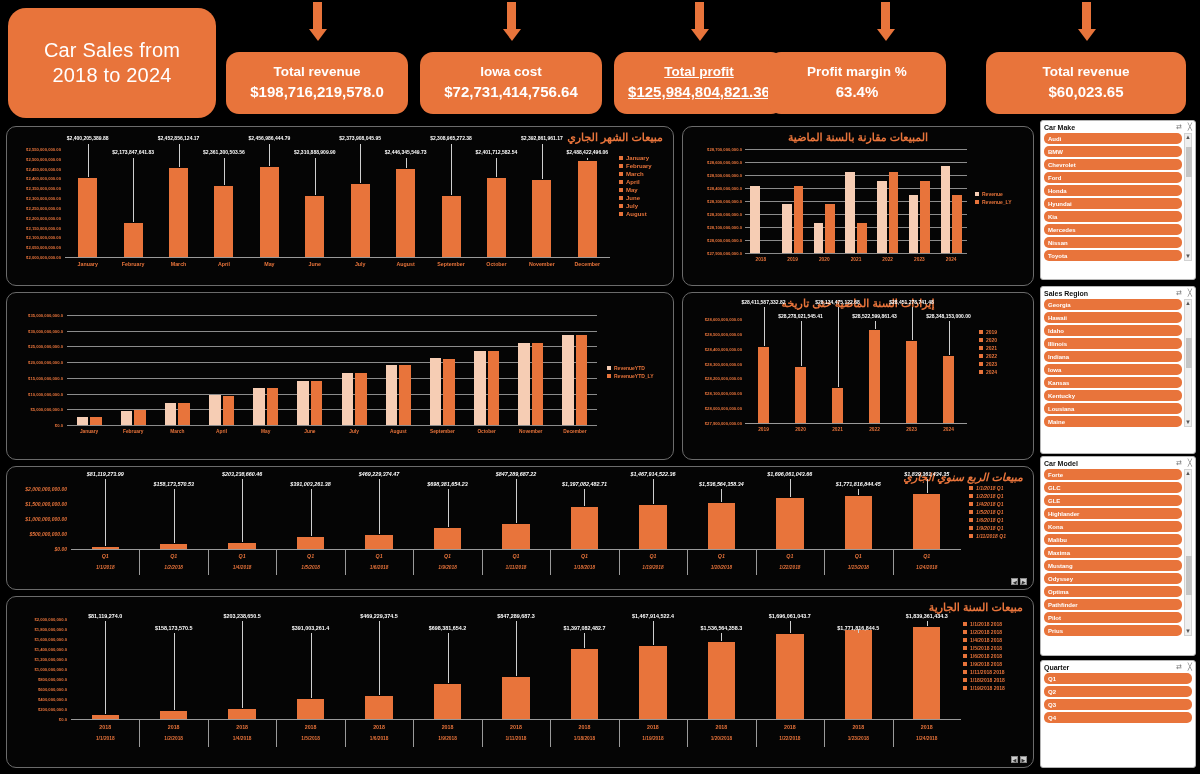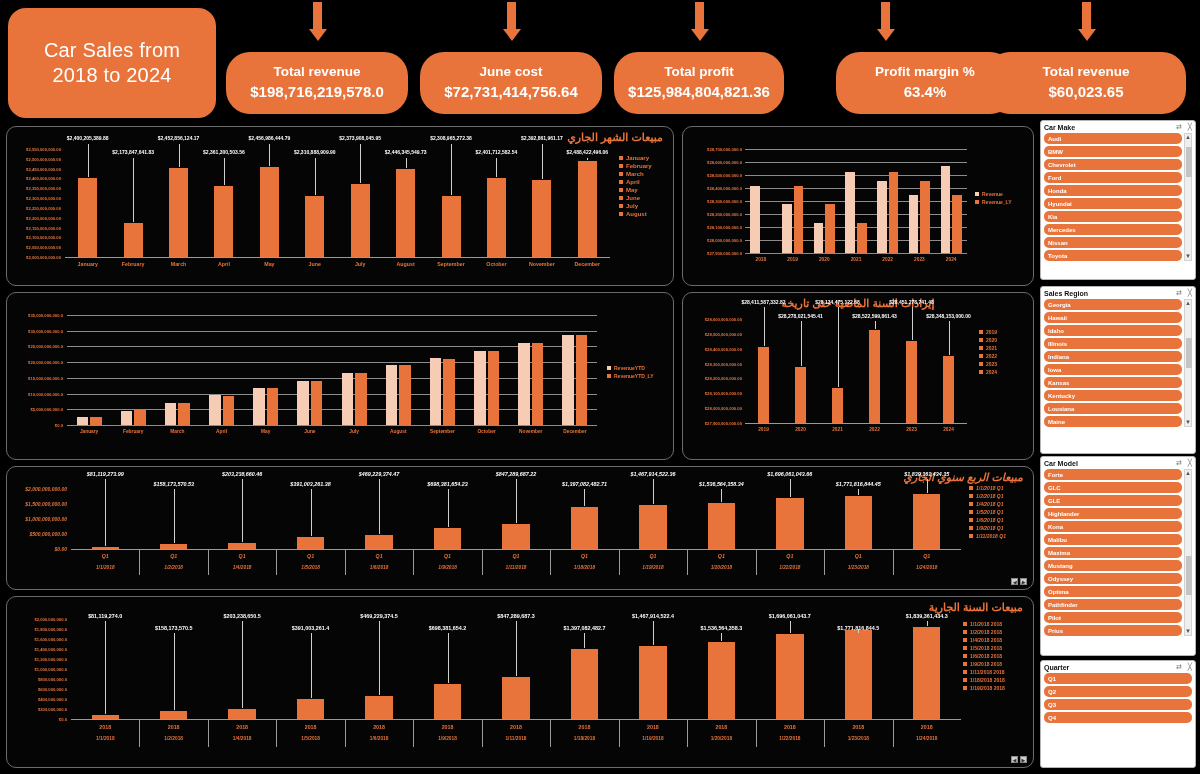--- a/index.html
+++ b/index.html
@@ -19,27 +19,27 @@
     background: #E8743B;
     border-radius: 14px;
     color: #fff;
     display: flex; flex-direction: column;
     align-items: center; justify-content: center;
     text-align: center;
     line-height: 1.25;
   }
   .kpi-title-card { left: 8px; top: 8px; width: 208px; height: 110px; border-radius: 18px; }
   .kpi-title-card .l1, .kpi-title-card .l2 { font-size: 20px; font-weight: 400; letter-spacing: .2px; }
-  .kpi-small { height: 62px; top: 52px; border-radius: 24px; }
+  .kpi-small { height: 62px; top: 52px; border-radius: 13px; }
   .kpi-small .lab { font-size: 13.5px; font-weight: bold; }
   .kpi-small .val { font-size: 15px; font-weight: bold; margin-top: 2px; }
   .kpi1 { left: 226px; width: 182px; }
   .kpi2 { left: 420px; width: 182px; }
-  .kpi3 { left: 614px; width: 170px; }
-  .kpi4 { left: 836px; width: 178px; }
+  .kpi3 { left: 614px; width: 170px; text-decoration: underline; }
+  .kpi4 { left: 768px; width: 178px; }
   .kpi5 { left: 986px; width: 200px; }
 
   .arrow { position: absolute; width: 16px; }
   .arrow .stem { width: 9px; height: 27px; background: #E8743B; margin: 0 auto; }
   .arrow .head {
     width: 0; height: 0; margin: 0 auto;
     border-left: 9px solid transparent;
     border-right: 9px solid transparent;
     border-top: 12px solid #E8743B;
   }
@@ -175,21 +175,21 @@
     <div class="kpi-card kpi-title-card">
       <div class="l1">Car Sales from</div>
       <div class="l2">2018 to 2024</div>
     </div>
 
     <div class="kpi-card kpi-small kpi1">
       <div class="lab">Total revenue</div>
       <div class="val">$198,716,219,578.0</div>
     </div>
     <div class="kpi-card kpi-small kpi2">
-      <div class="lab">June cost</div>
+      <div class="lab">Iowa cost</div>
       <div class="val">$72,731,414,756.64</div>
     </div>
     <div class="kpi-card kpi-small kpi3">
       <div class="lab">Total profit</div>
       <div class="val">$125,984,804,821.36</div>
     </div>
     <div class="kpi-card kpi-small kpi4">
       <div class="lab">Profit margin %</div>
       <div class="val">63.4%</div>
     </div>
@@ -294,20 +294,21 @@
           <span>July</span>
         </div>
         <div class="legend-item">
           <span class="sw"></span>
           <span>August</span>
         </div>
       </div>
   </div>
 
   <div class="panel p2">
+    <div class="panel-title center">المبيعات مقارنة بالسنة الماضية</div>
     <div class="plot" id="plot-svly" style="left:0;top:0;width:352px;height:160px;">
         <div class="ylab" style="top:22px;right:293px;">$28,700,000,000.0</div>
         <div class="gridline" style="left:62px;top:22px;width:222px;"></div>
         <div class="ylab" style="top:35px;right:293px;">$28,600,000,000.0</div>
         <div class="gridline" style="left:62px;top:35px;width:222px;"></div>
         <div class="ylab" style="top:48px;right:293px;">$28,500,000,000.0</div>
         <div class="gridline" style="left:62px;top:48px;width:222px;"></div>
         <div class="ylab" style="top:61px;right:293px;">$28,400,000,000.0</div>
         <div class="gridline" style="left:62px;top:61px;width:222px;"></div>
         <div class="ylab" style="top:74px;right:293px;">$28,300,000,000.0</div>

